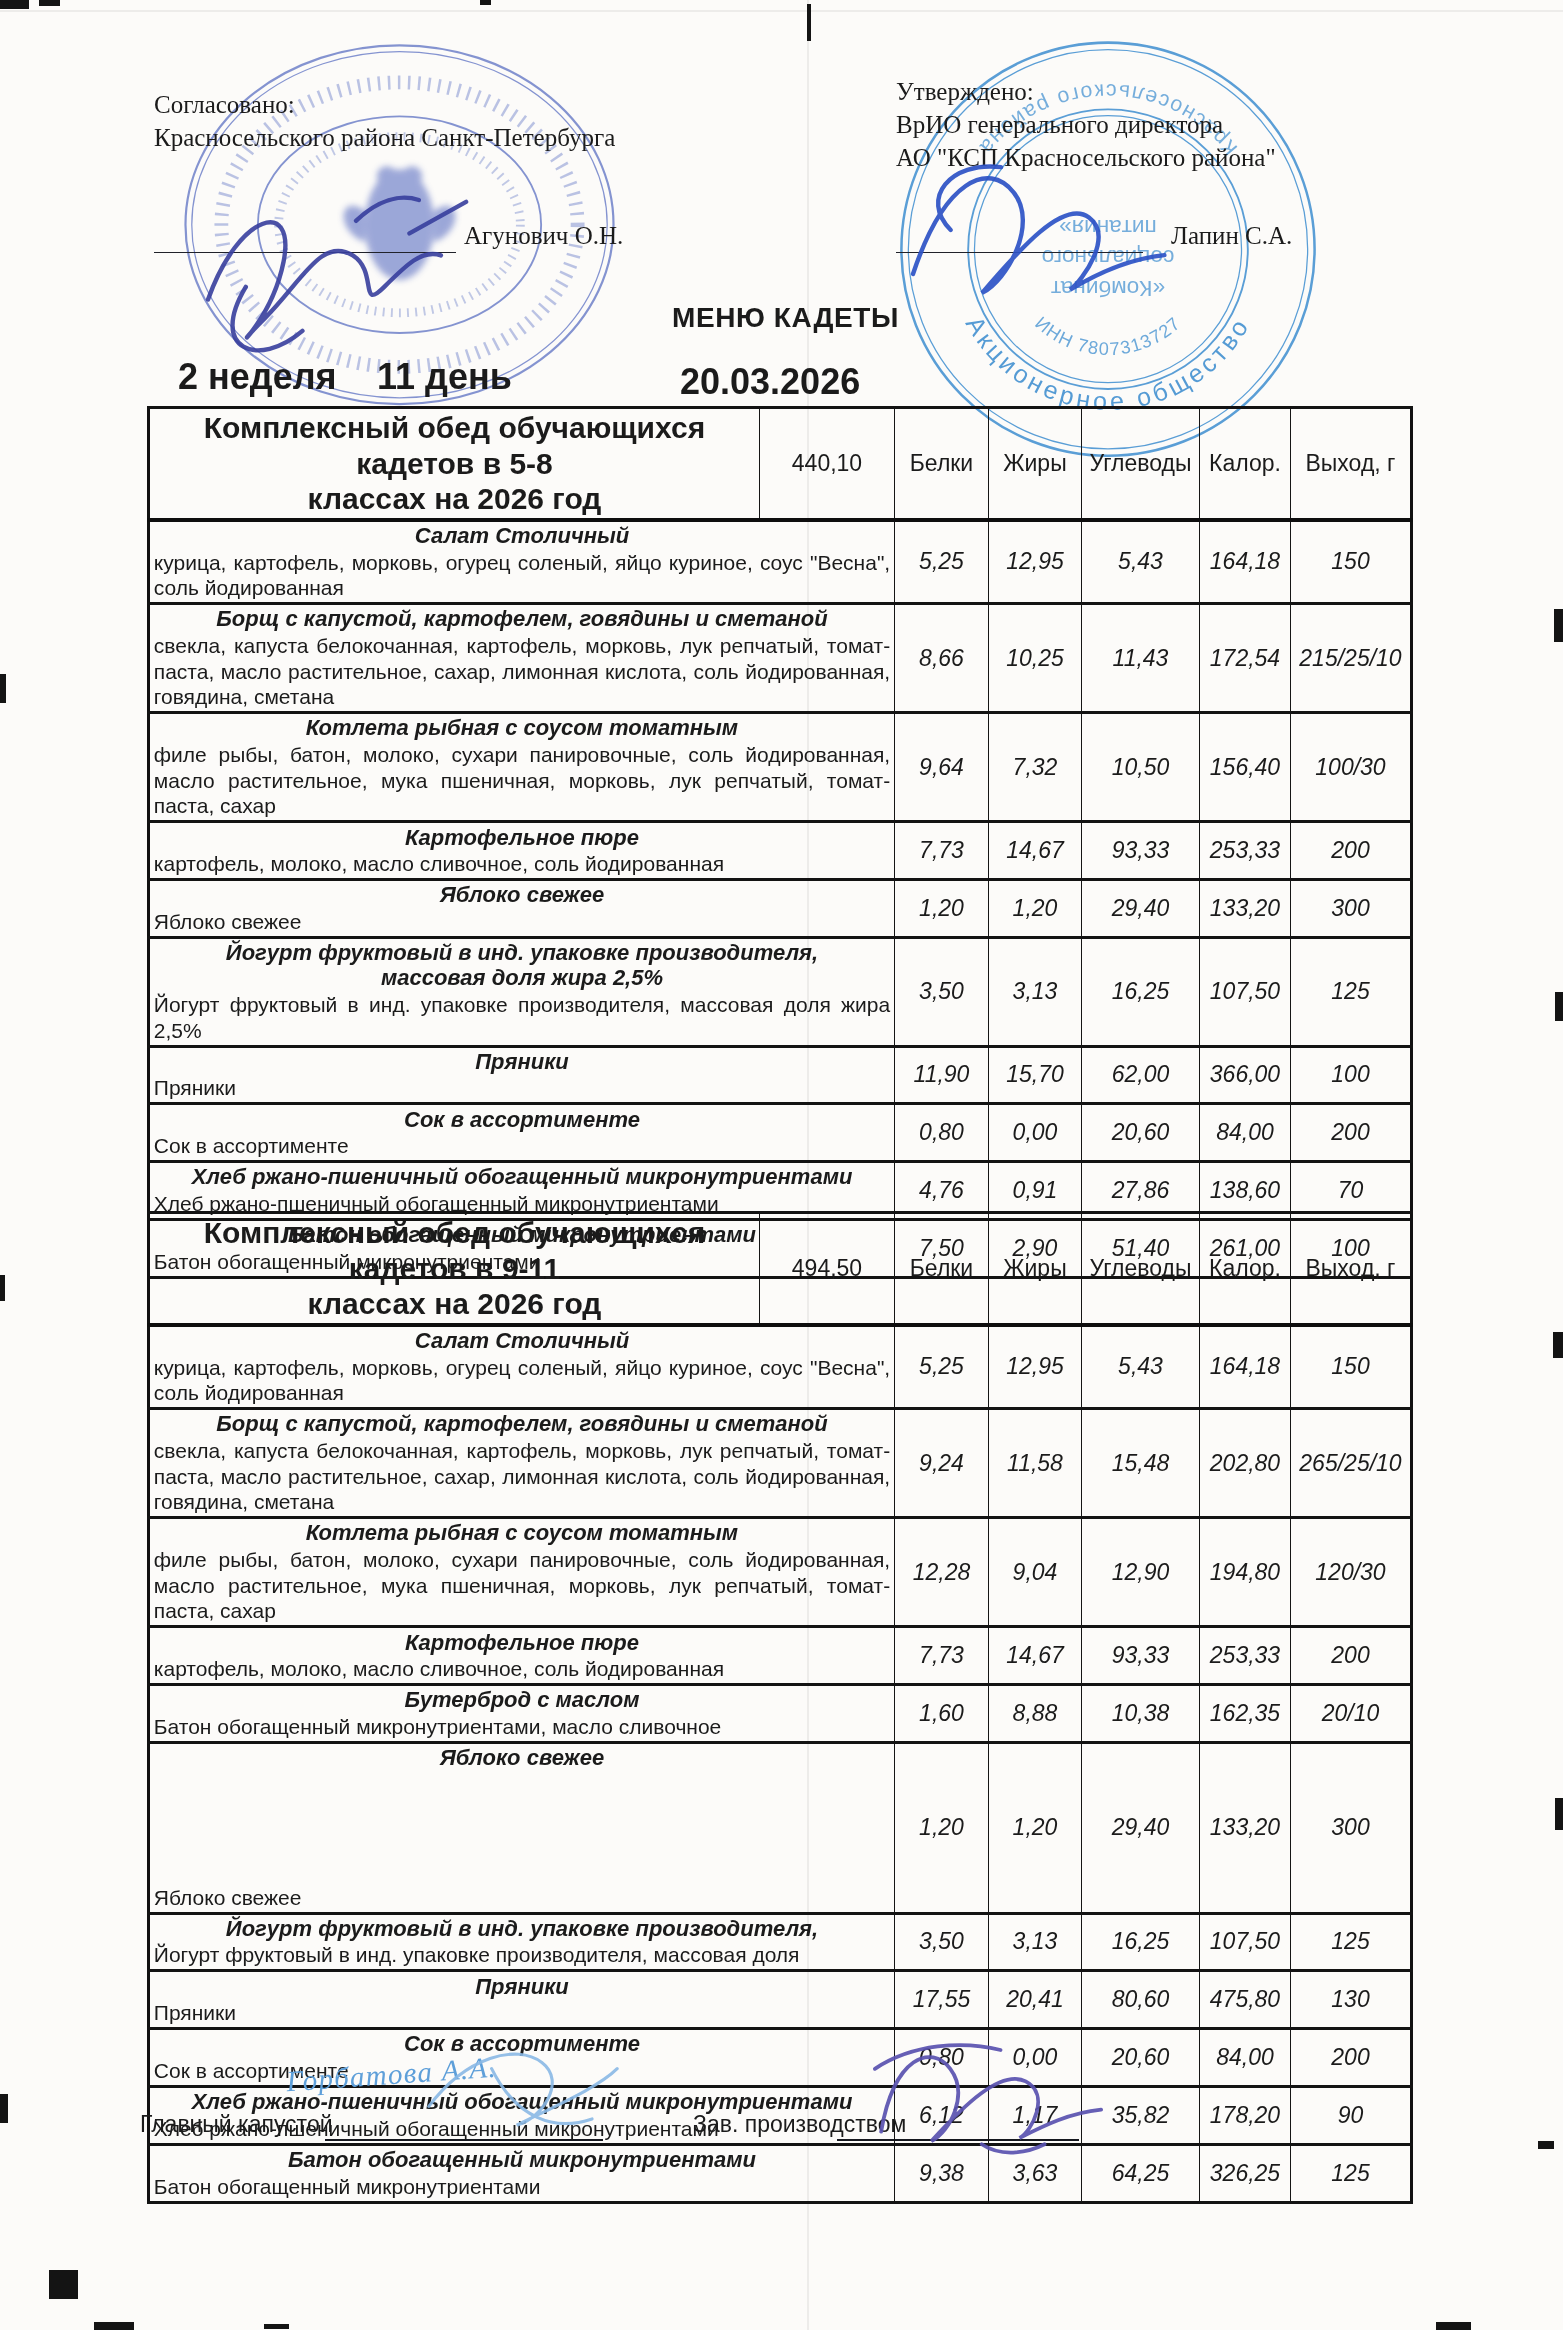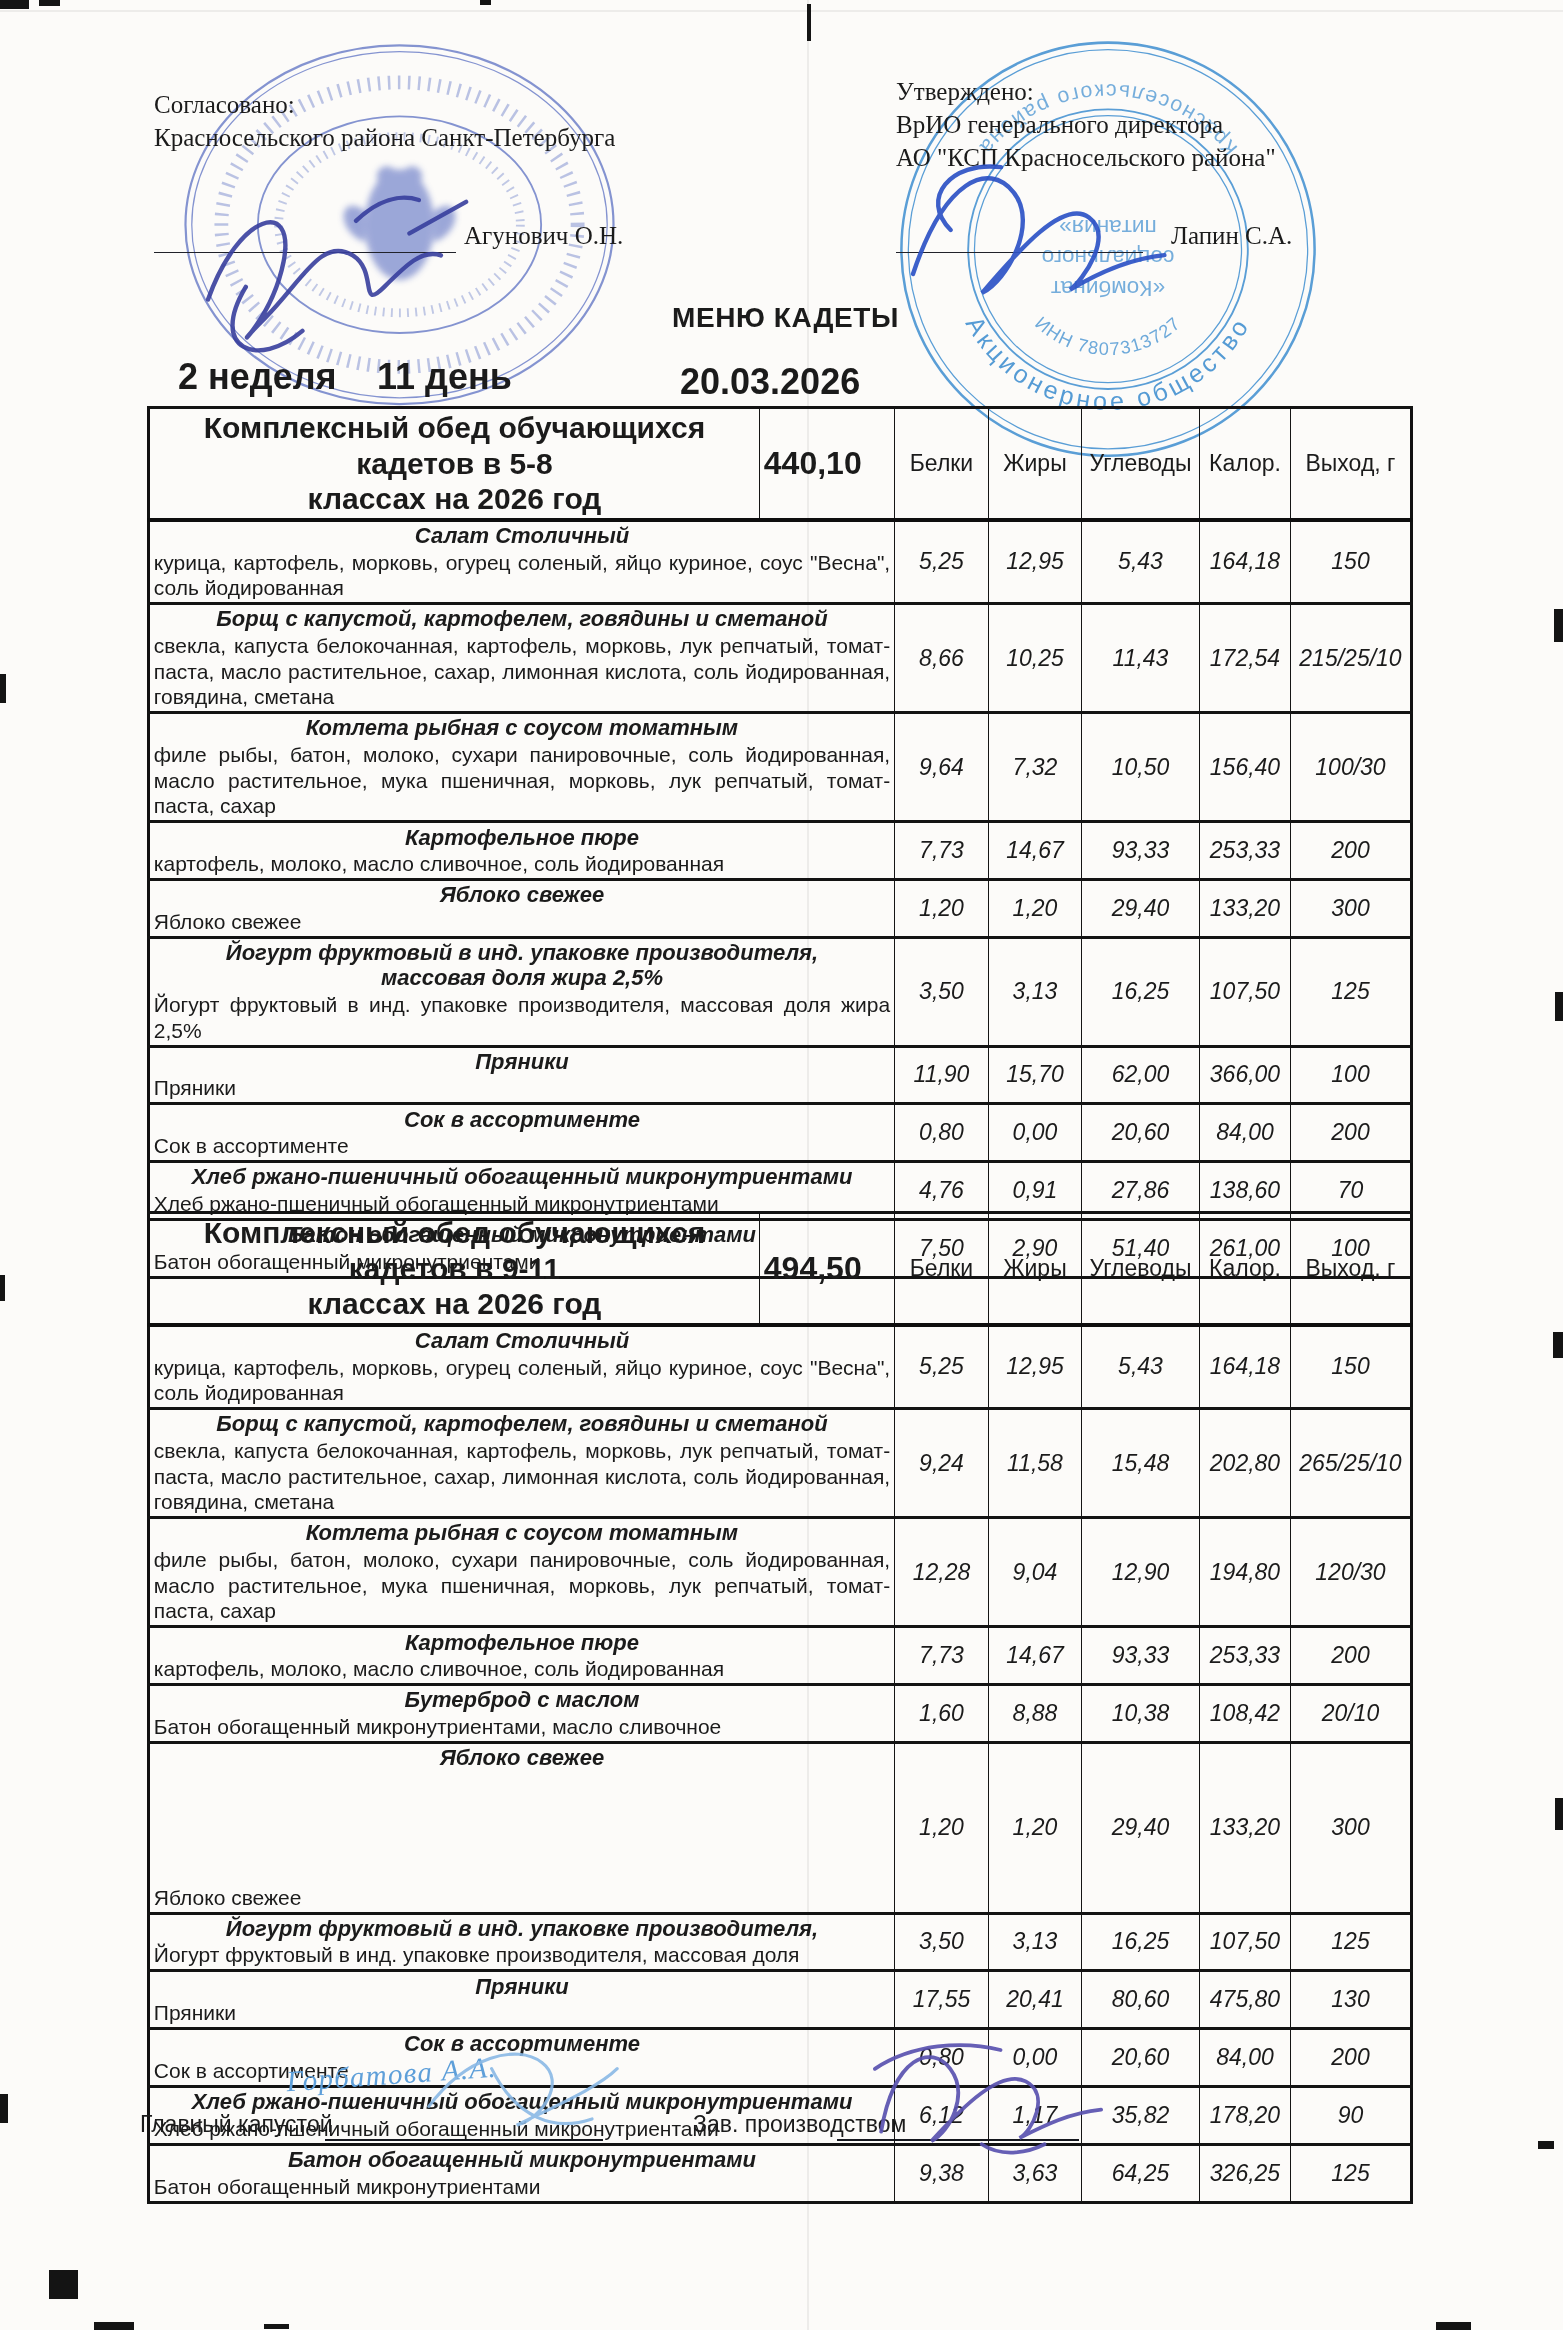--- a/index.html
+++ b/index.html
@@ -19,21 +19,21 @@
     position:absolute; z-index:3; width:1264px; border-collapse:collapse; table-layout:fixed;
     border:3.1px solid #111;
   }
   table.menu th, table.menu td{
     border-left:1.9px solid #151515; border-right:1.9px solid #151515;
     border-top:3.1px solid #131313; border-bottom:3.1px solid #131313;
     padding:1.3px 3.8px; vertical-align:middle; overflow:hidden;
   }
   table.menu thead th{border-bottom:4.4px solid #0e0e0e;}
   th.ttl{font-size:30px; font-weight:bold; text-align:center; white-space:pre-line; line-height:1.18;}
-  th.price{font-size:32px; font-weight:bold; text-align:left;}
+  th.price{font-size:23px; font-weight:normal; text-align:center;}
   th.colh{font-size:23px; font-weight:normal; text-align:center; padding:1.3px 1.3px;}
   td.dish{padding:2.5px 6.3px 3.8px 6.3px;}
   .dt{text-align:center; font-weight:bold; font-style:italic; font-size:22px; line-height:1.15; white-space:pre-line;}
   .dd{font-size:21px; line-height:1.22; text-align:justify; margin-top:1.3px;}
   .sp{height:0;}
   tr.tall .sp{height:113px;}
   td.val{text-align:center; font-style:italic; font-size:23px;}
   
   .flabel{position:absolute; z-index:3; font-size:23px;}
   .fline{position:absolute; z-index:2; border-top:2.5px solid #16181f;}
@@ -361,21 +361,21 @@
         </tr>
         <tr>
           <td colspan="2" class="dish">
             <div class="dt">Бутерброд с маслом</div>
             <div class="sp"></div>
             <div class="dd">Батон обогащенный микронутриентами, масло сливочное</div>
           </td>
           <td class="val">1,60</td>
           <td class="val">8,88</td>
           <td class="val">10,38</td>
-          <td class="val">108,42</td>
+          <td class="val">162,35</td>
           <td class="val">20/10</td>
         </tr>
         <tr class="tall">
           <td colspan="2" class="dish">
             <div class="dt">Яблоко свежее</div>
             <div class="sp"></div>
             <div class="dd">Яблоко свежее</div>
           </td>
           <td class="val">1,20</td>
           <td class="val">1,20</td>

